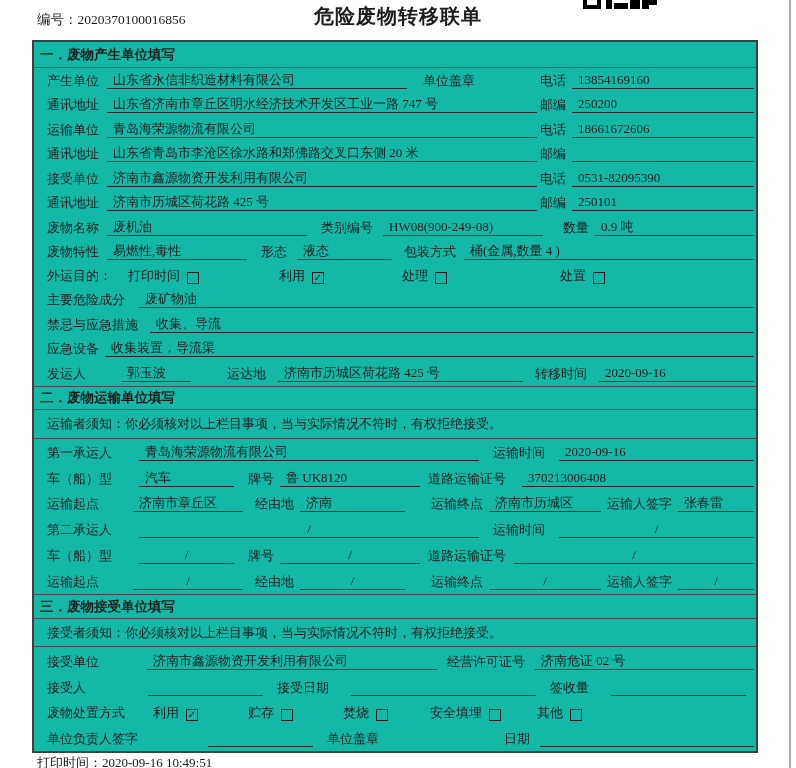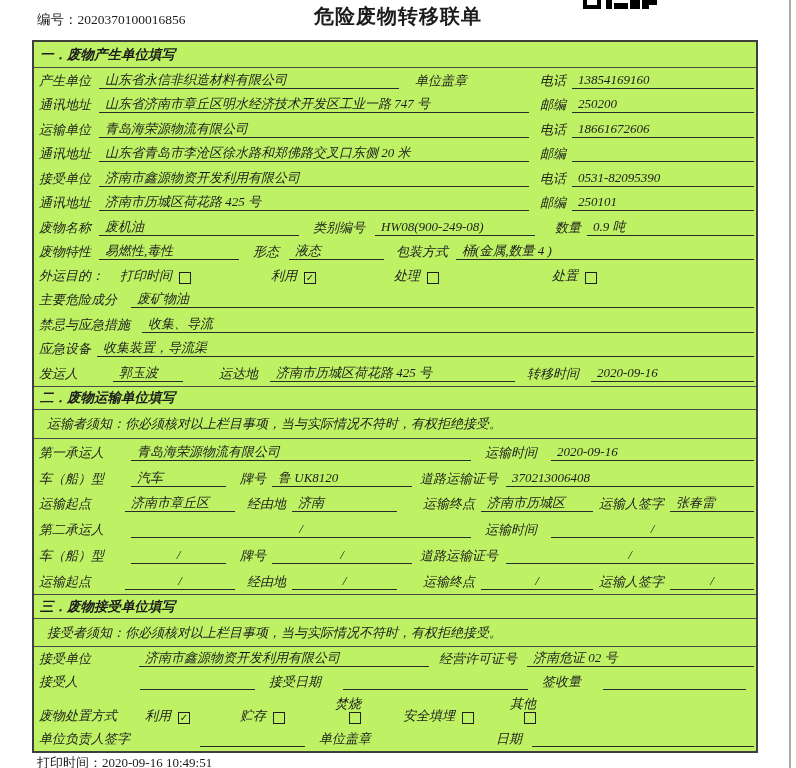--- a/index.html
+++ b/index.html
@@ -6,28 +6,28 @@
   .page{position:relative;width:796px;height:768px;background:#ffffff;overflow:hidden;
         font-family:"Liberation Serif","DejaVu Serif",serif;color:#1c1c1c;font-size:13px;}
   .doc-no{position:absolute;left:37px;top:11px;font-size:13.5px;white-space:nowrap;}
   .title{position:absolute;left:0;top:3px;width:100%;text-align:center;font-size:20px;font-weight:bold;
          font-family:"Liberation Sans","DejaVu Sans",sans-serif;letter-spacing:1px;}
   .qr{position:absolute;left:583px;top:0;width:76px;height:9px;}
   .qr div{position:absolute;background:#000;}
   .qr .w{background:#fff;}
   .edge{position:absolute;left:789px;top:0;width:2px;height:768px;background:#ababab;}
   .tbl{position:absolute;left:32px;top:40px;width:726px;height:713px;border:2px solid #3f3f3f;
-       box-sizing:border-box;display:flex;flex-direction:column;background:#bef264;font-style:italic;}
+       box-sizing:border-box;display:flex;flex-direction:column;background:#14b8a6;}
   .sec-head{font-weight:bold;font-size:13.5px;box-sizing:border-box;
             font-family:"Liberation Sans","DejaVu Sans",sans-serif;
             display:flex;align-items:center;padding-left:6px;border-bottom:1px solid #4a4a4a;}
   .sec-head.mid{border-top:1px solid #4a4a4a;}
   .notice{box-sizing:border-box;border-bottom:1px solid #4a4a4a;display:flex;align-items:center;
           padding-left:13px;white-space:nowrap;}
-  .rows{display:flex;flex-direction:column;box-sizing:border-box;}
+  .rows{display:flex;flex-direction:column;box-sizing:border-box;padding-left:8px;}
   .r{display:flex;align-items:flex-end;padding:0 2px 4px 5px;box-sizing:border-box;flex:1 1 auto;}
   .lbl{white-space:nowrap;line-height:16px;flex:0 0 auto;}
   .u{border-bottom:1px solid #2a2a2a;white-space:nowrap;line-height:15px;padding:0 2px 1px 6px;
      box-sizing:border-box;flex:0 0 auto;overflow:visible;}
   .u.fill{flex:1 1 auto;}
   .u.c{text-align:center;padding-left:2px;}
   .mla{margin-left:auto;}
   .cb{display:inline-block;box-sizing:border-box;width:12px;height:12px;border:1px solid #1f1f1f;
       margin-left:7px;line-height:10px;text-align:center;font-size:10px;font-weight:bold;
       font-family:"DejaVu Sans",sans-serif;flex:0 0 auto;}
@@ -177,21 +177,21 @@
         <span class="lbl" style="margin-left:14px;">运输时间</span>
         <span class="u fill" style="margin-left:14px;">2020-09-16</span>
       </div>
 
       <div class="r">
         <span class="lbl" style="width:74px;">车（船）型</span>
         <span class="u" style="width:95px;margin-left:18px;">汽车</span>
         <span class="lbl" style="margin-left:14px;">牌号</span>
         <span class="u" style="width:140px;margin-left:6px;">鲁 UK8120</span>
         <span class="lbl" style="margin-left:8px;">道路运输证号</span>
-        <span class="u fill" style="margin-left:8px;">370213006408</span>
+        <span class="u fill" style="margin-left:16px;">370213006408</span>
       </div>
 
       <div class="r">
         <span class="lbl" style="width:60px;">运输起点</span>
         <span class="u" style="width:110px;margin-left:26px;">济南市章丘区</span>
         <span class="lbl" style="margin-left:12px;">经由地</span>
         <span class="u" style="width:105px;margin-left:6px;">济南</span>
         <span class="lbl" style="margin-left:26px;">运输终点</span>
         <span class="u" style="width:112px;margin-left:6px;">济南市历城区</span>
         <span class="lbl" style="margin-left:6px;">运输人签字</span>
@@ -250,29 +250,29 @@
       <div class="r">
         <span class="lbl">废物处置方式</span>
         <span class="opt" style="margin-left:28px;">
           <span>利用</span>
           <span class="cb">✓</span>
         </span>
         <span class="opt" style="margin-left:50px;">
           <span>贮存</span>
           <span class="cb"></span>
         </span>
-        <span class="opt" style="margin-left:50px;flex-direction:column;">
+        <span class="opt" style="margin-left:50px;">
           <span>焚烧</span>
           <span class="cb"></span>
         </span>
         <span class="opt" style="margin-left:42px;justify-content:space-between;">
           <span>安全填埋</span>
           <span class="cb"></span>
         </span>
-        <span class="opt" style="margin-left:36px;flex-direction:column;">
+        <span class="opt" style="margin-left:36px;">
           <span>其他</span>
           <span class="cb"></span>
         </span>
       </div>
 
       <div class="r">
         <span class="lbl">单位负责人签字</span>
         <span class="u" style="width:105px;margin-left:70px;"></span>
         <span class="lbl" style="margin-left:14px;">单位盖章</span>
         <span class="lbl" style="margin-left:125px;">日期</span>

